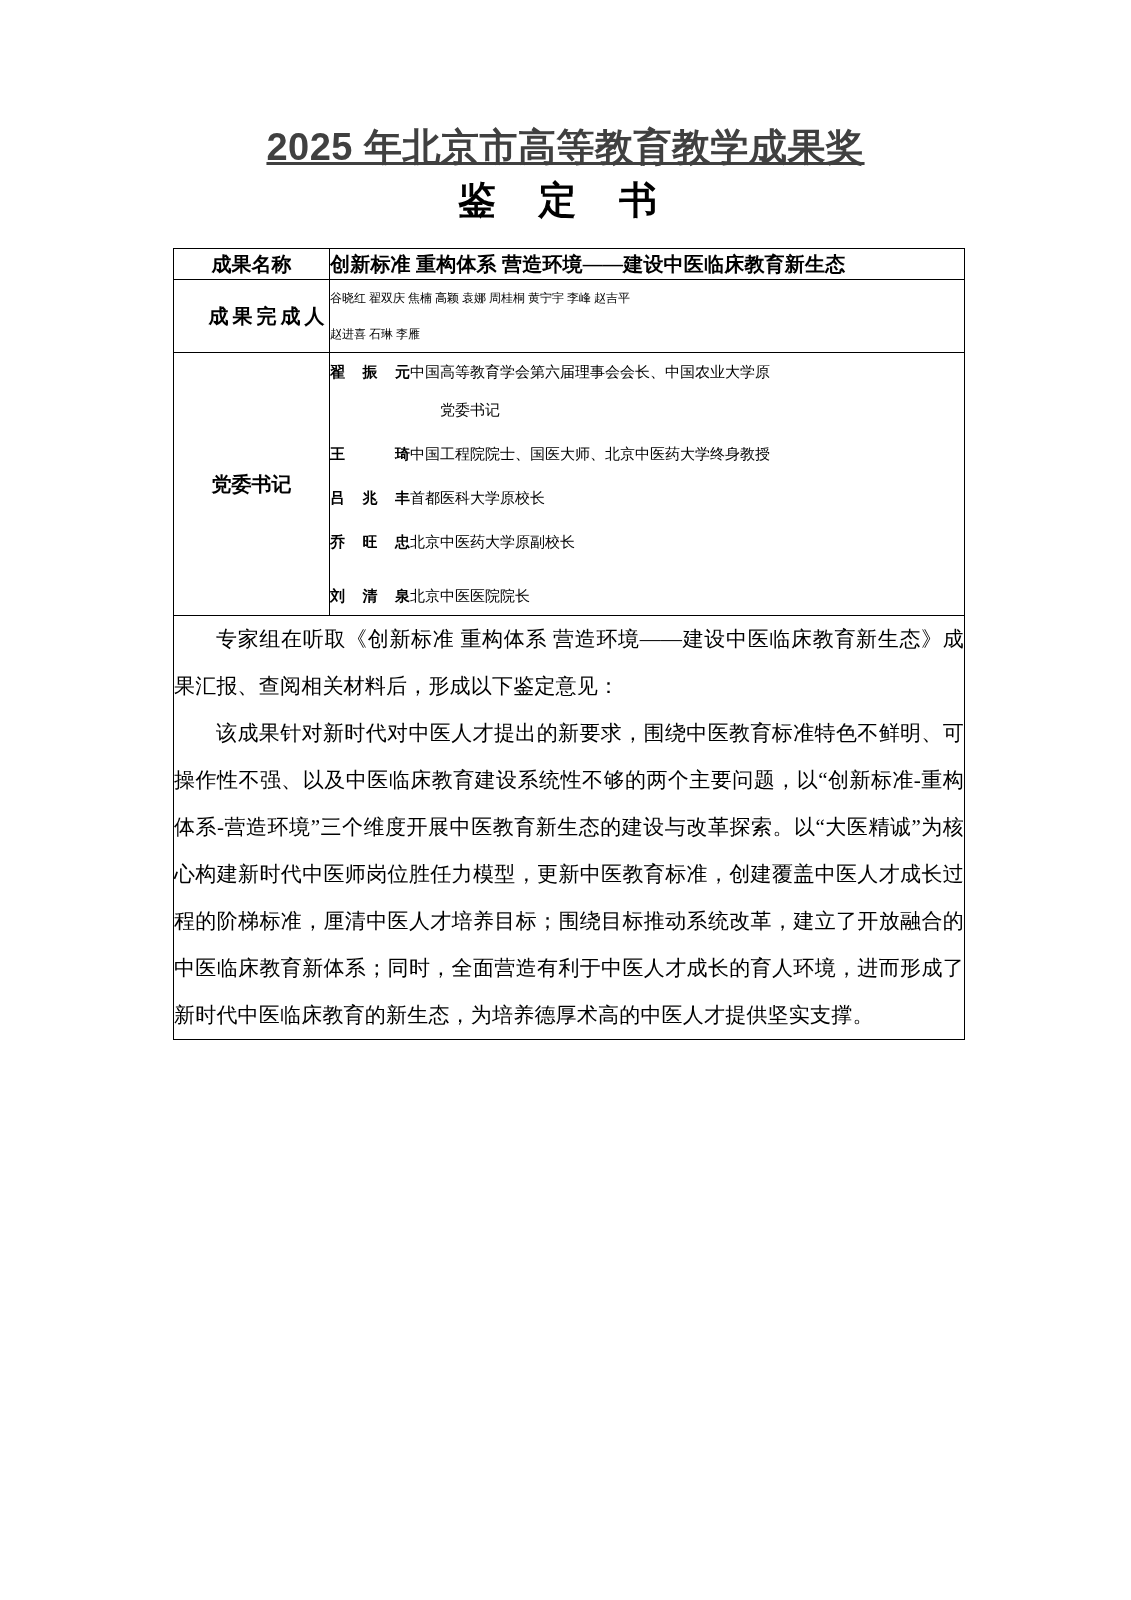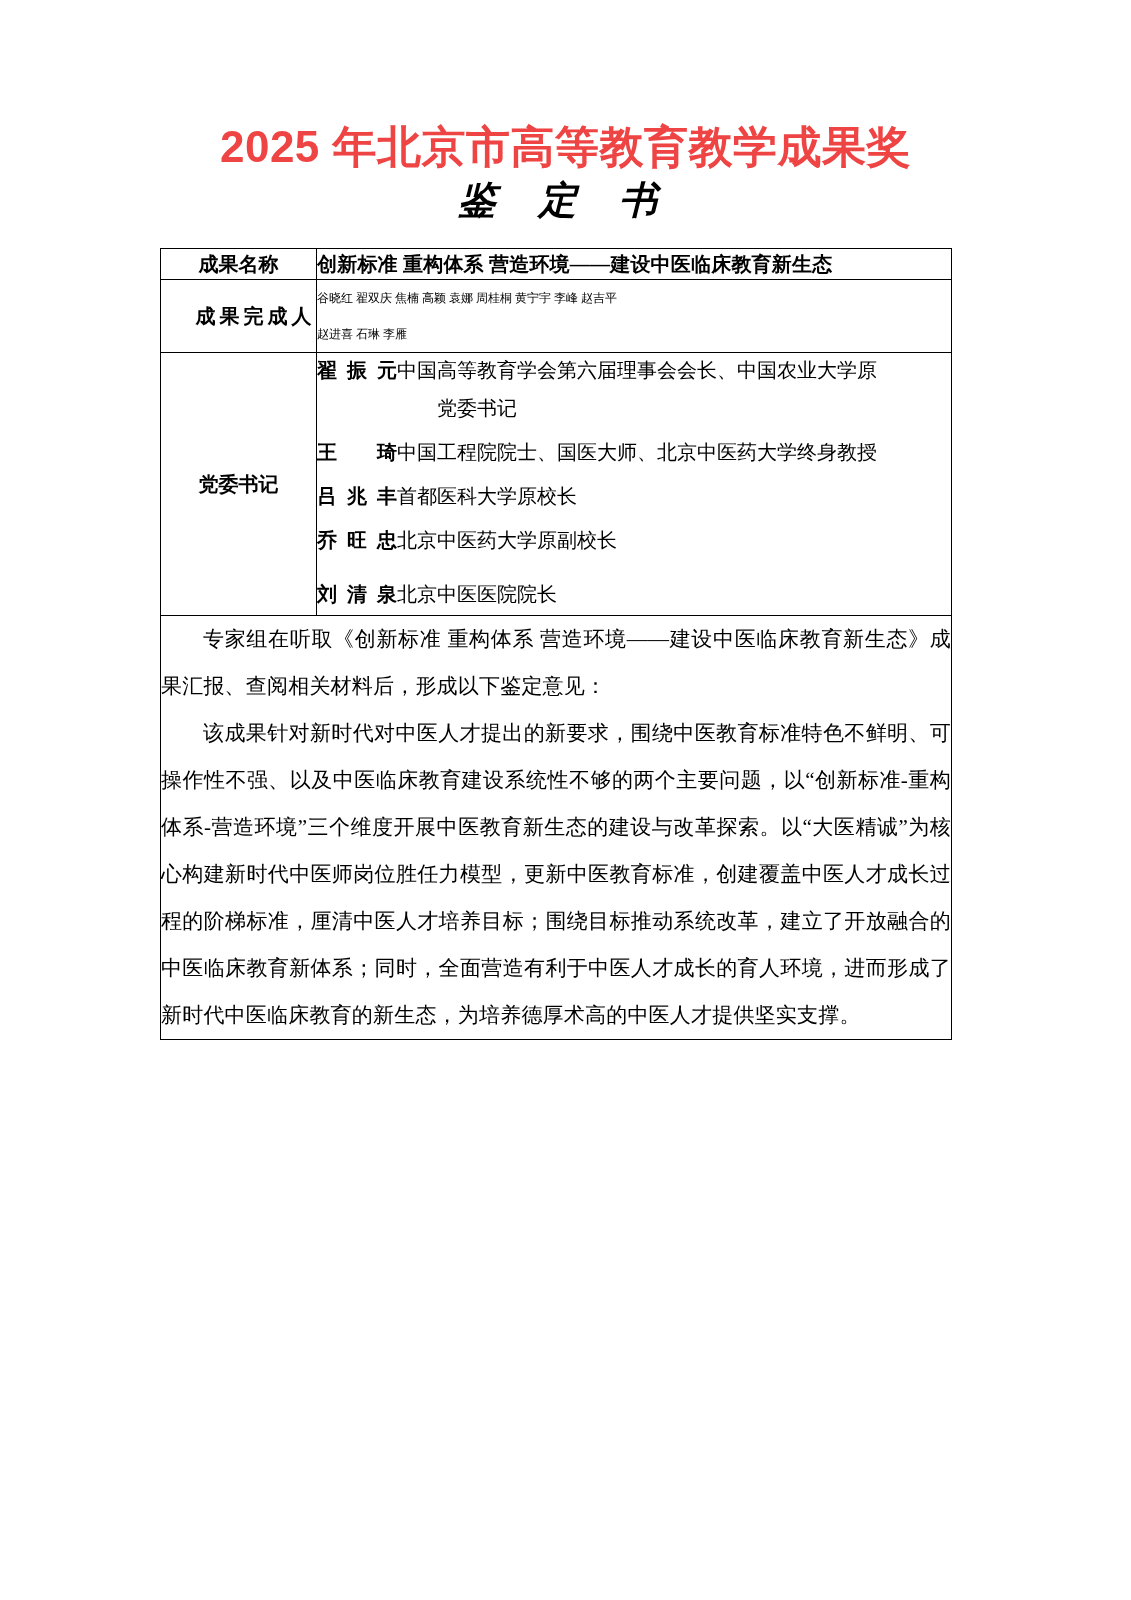--- a/index.html
+++ b/index.html
@@ -23,39 +23,39 @@
   }
 
   
   .title-block {
     padding-top: 122px;
     text-align: center;
   }
   .title-line1 {
     font-family: "Liberation Sans", "DejaVu Sans", sans-serif;
     font-weight: bold;
-    font-size: 44px;
+    font-size: 38px;
     line-height: 50px;
     letter-spacing: 0.5px;
-    color: #ef4444;
+    color: #404040;
+    text-decoration: underline;
   }
   .title-line2 {
     font-family: "Liberation Sans", "DejaVu Sans", sans-serif;
     font-weight: bold;
     font-size: 38px;
     line-height: 56px;
     letter-spacing: 16px;
     color: #000;
-    font-style: italic;
   }
 
   
   .doc-table {
     position: absolute;
-    left: 160px;
+    left: 173px;
     top: 248px;
     width: 791px;
     border-collapse: collapse;
     table-layout: fixed;
   }
   .doc-table td {
     border: 1.3px solid #000;
     vertical-align: middle;
     padding: 0;
   }
@@ -101,22 +101,22 @@
     font-size: 20px;
     line-height: 32px;
   }
 
   
   .experts-cell {
     padding: 16px 8px 16px 12px;
   }
   .expert {
     display: block;
-    font-family: Liberation Mono, monospace;
-    font-size: 20px;
+    font-family: Liberation Sans, sans-serif;
+    font-size: 15px;
     line-height: 38px;
     margin-bottom: 6px;
     text-indent: 0;
   }
   .expert:last-child { margin-bottom: 0; margin-top: 16px; }
   .expert .ename {
     font-weight: bold;
     display: inline-block;
     width: 80px;
     text-align: justify;

